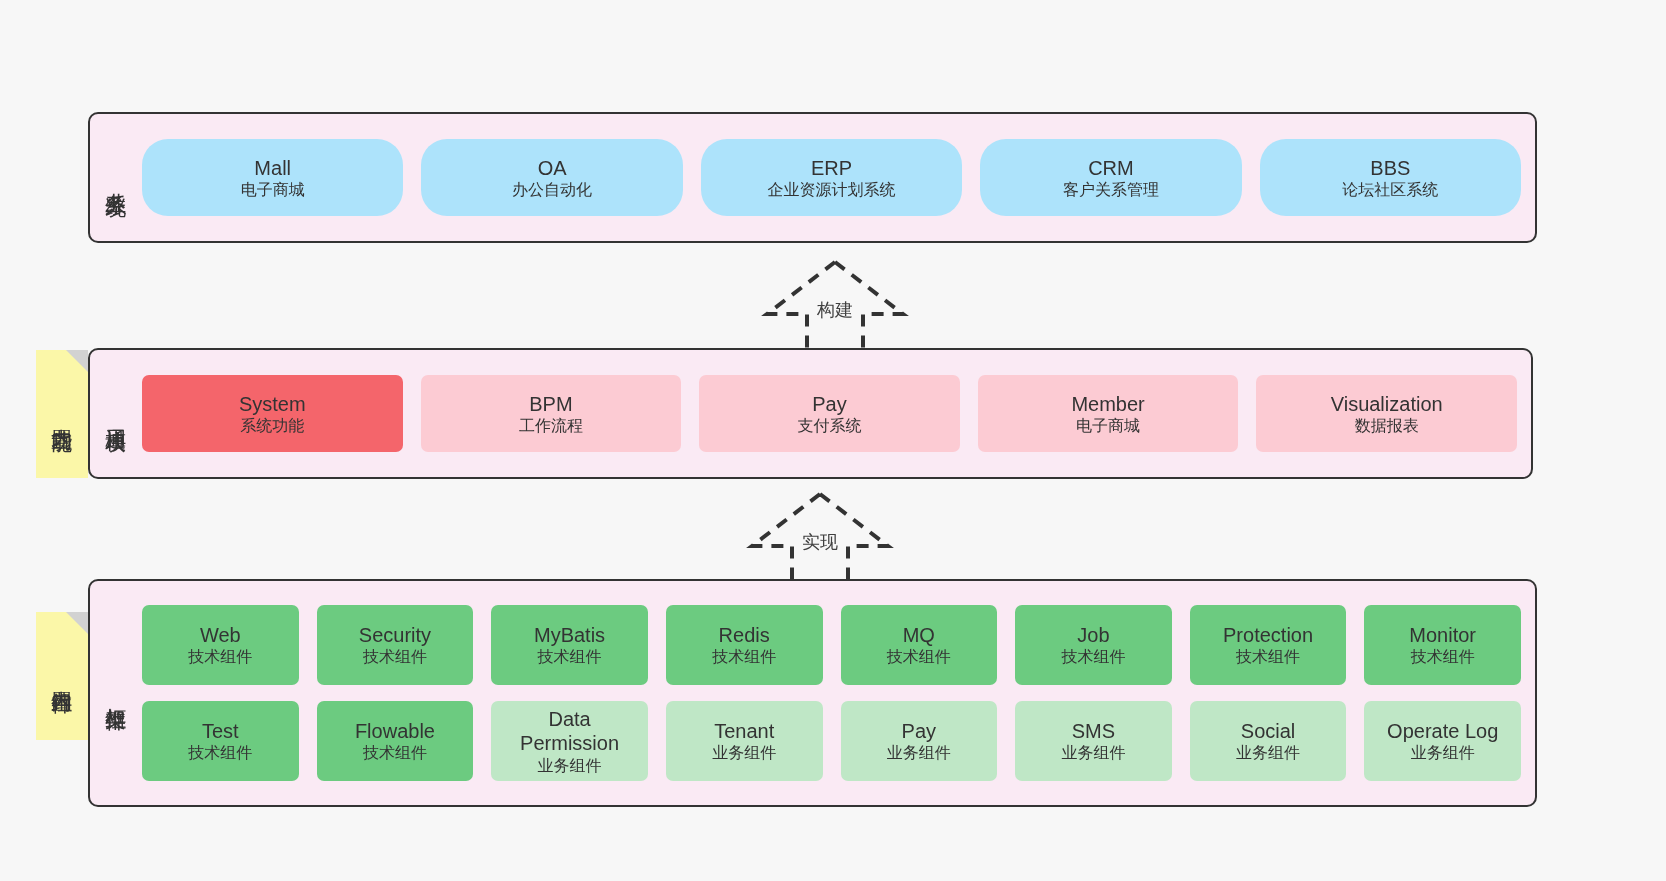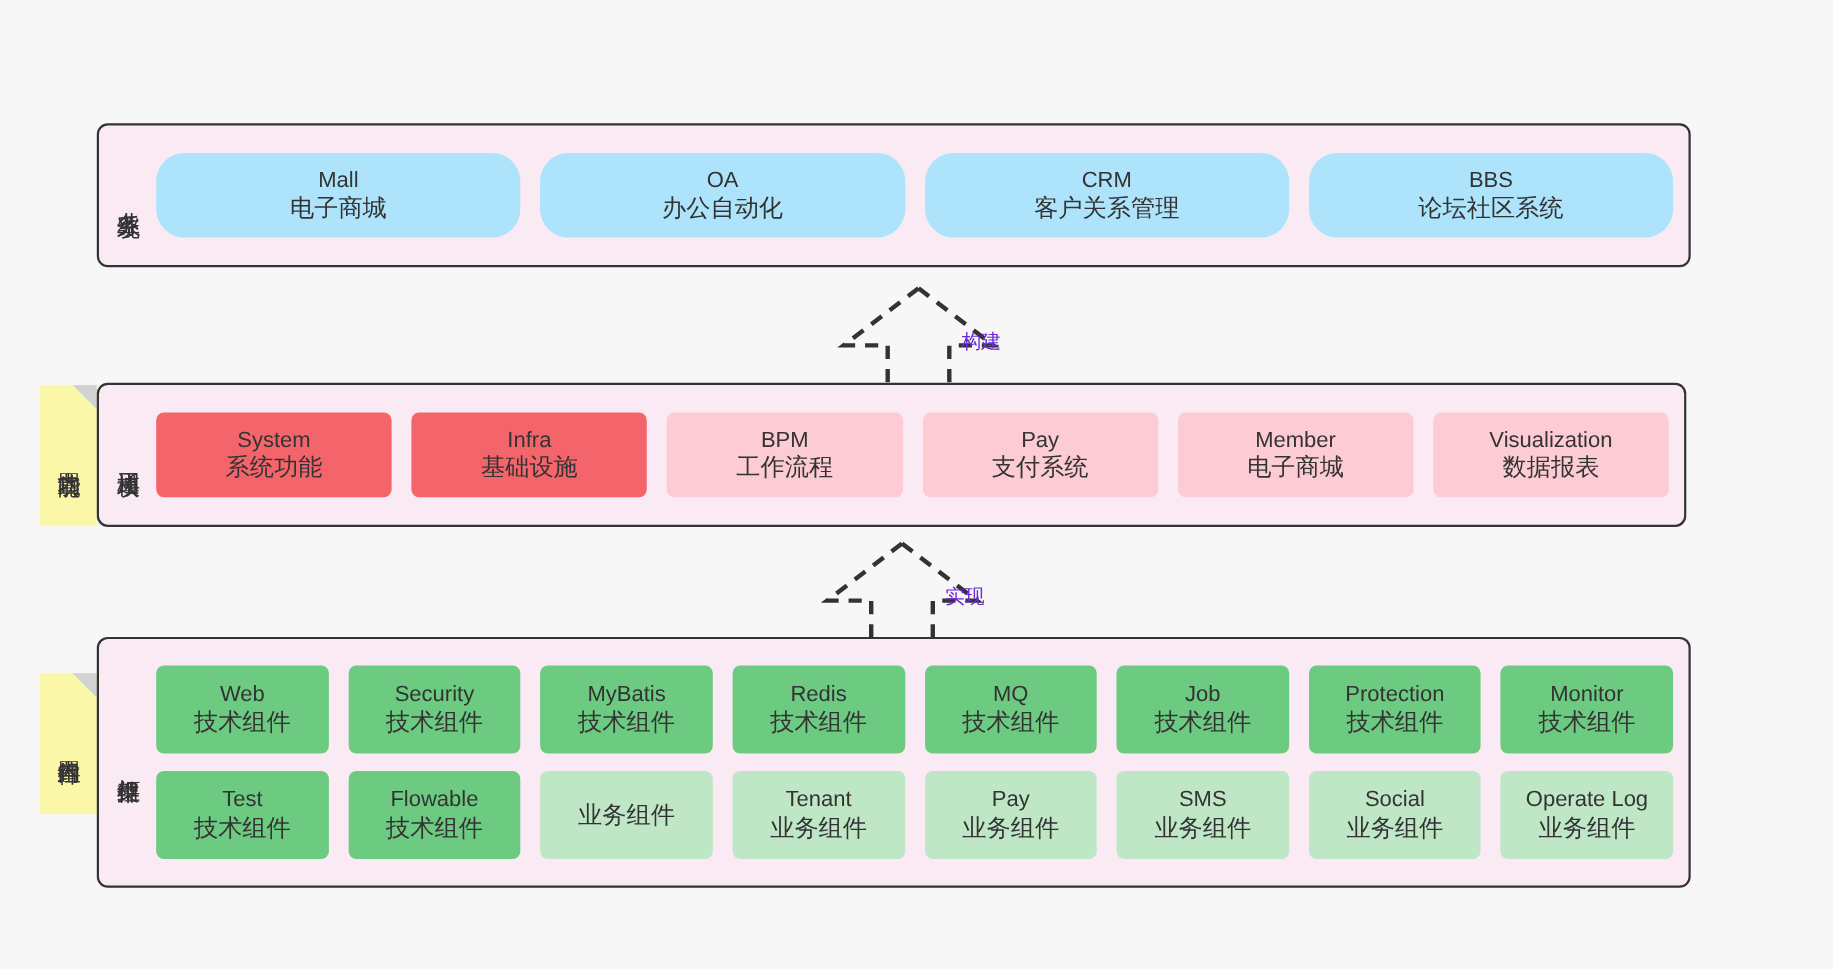--- a/index.html
+++ b/index.html
@@ -59,21 +59,21 @@
     display: flex;
     flex-direction: column;
     align-items: center;
     justify-content: center;
     text-align: center;
     line-height: 1.22;
     box-sizing: border-box;
     padding: 4px 6px;
   }
   .cell .t1 { font-size: 20px; }
-  .cell .t2 { font-size: 22px; }
+  .cell .t2 { font-size: 16px; }
 
   
   #layer-business { left: 88px;  top: 112px; width: 1449px; height: 131px; }
   #layer-business .cell { height: 77px; border-radius: 26px; }
 
   #layer-common   { left: 88px;  top: 348px; width: 1445px; height: 131px; }
   #layer-common .cell { height: 77px; }
 
   #layer-framework{ left: 88px;  top: 579px; width: 1449px; height: 228px; }
   #layer-framework .layer-title { font-size: 21px; }
@@ -120,42 +120,46 @@
   .arrow {
     position: absolute;
     width: 150px;
     height: 92px;
   }
   .arrow svg { display: block; overflow: visible; }
   .arrow .arrow-label {
     position: absolute;
     left: 0; right: 0;
     top: 40px;
-    text-align: right;
+    text-align: center;
     font-size: 18px;
-    color: #6d28d9;
+    color: #404040;
     pointer-events: none;
   }
   #arrow-build   { left: 760px; top: 258px; }
   #arrow-impl    { left: 745px; top: 490px; }
 </style>
 </head>
 <body>
 
 <div class="layer" id="layer-business">
   <div class="layer-title">业务系统</div>
   <div class="layer-body">
     <div class="row" id="row-business">
         <div class="cell c-blue">
           <div class="t1">Mall</div>
           <div class="t2">电子商城</div>
         </div>
         <div class="cell c-blue">
           <div class="t1">OA</div>
           <div class="t2">办公自动化</div>
+        </div>
+        <div class="cell c-blue">
+          <div class="t1">ERP</div>
+          <div class="t2">企业资源计划系统</div>
         </div>
         <div class="cell c-blue">
           <div class="t1">CRM</div>
           <div class="t2">客户关系管理</div>
         </div>
         <div class="cell c-blue">
           <div class="t1">BBS</div>
           <div class="t2">论坛社区系统</div>
         </div>
       </div>
@@ -173,24 +177,20 @@
   <span>内置功能</span>
 </div>
 <div class="layer" id="layer-common">
   <div class="layer-title">通用模块</div>
   <div class="layer-body">
     <div class="row" id="row-common">
         <div class="cell c-red">
           <div class="t1">System</div>
           <div class="t2">系统功能</div>
         </div>
-        <div class="cell c-red">
-          <div class="t1">Infra</div>
-          <div class="t2">基础设施</div>
-        </div>
         <div class="cell c-pink">
           <div class="t1">BPM</div>
           <div class="t2">工作流程</div>
         </div>
         <div class="cell c-pink">
           <div class="t1">Pay</div>
           <div class="t2">支付系统</div>
         </div>
         <div class="cell c-pink">
           <div class="t1">Member</div>
@@ -254,20 +254,21 @@
     <div class="row" id="row-framework-2">
         <div class="cell c-green">
           <div class="t1">Test</div>
           <div class="t2">技术组件</div>
         </div>
         <div class="cell c-green">
           <div class="t1">Flowable</div>
           <div class="t2">技术组件</div>
         </div>
         <div class="cell c-green-light">
+          <div class="t1">Data Permission</div>
           <div class="t2">业务组件</div>
         </div>
         <div class="cell c-green-light">
           <div class="t1">Tenant</div>
           <div class="t2">业务组件</div>
         </div>
         <div class="cell c-green-light">
           <div class="t1">Pay</div>
           <div class="t2">业务组件</div>
         </div>

